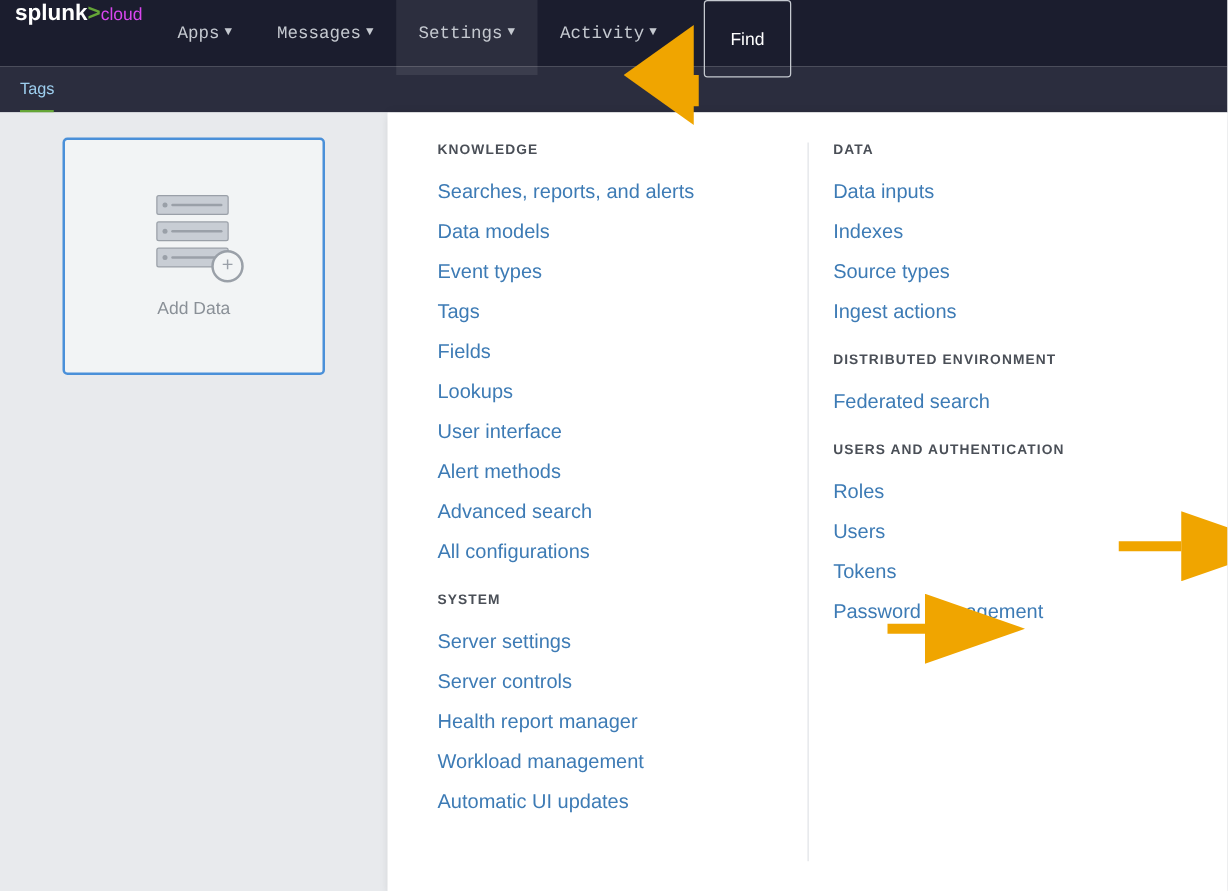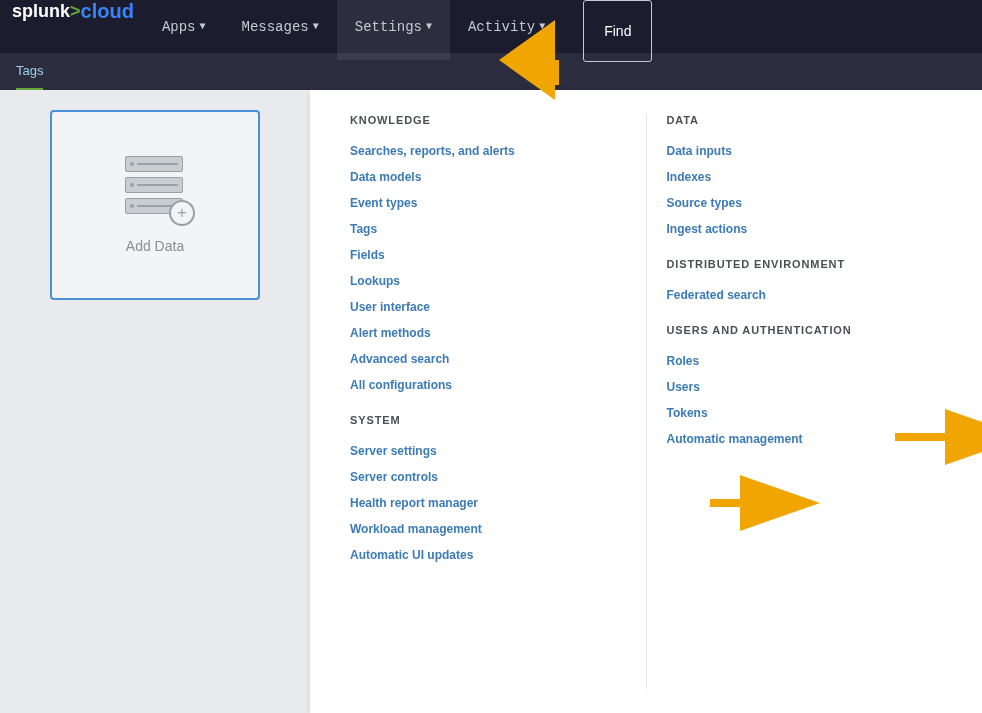--- a/index.html
+++ b/index.html
@@ -207,26 +207,25 @@
       margin-bottom: 12px;
       margin-top: 0;
     }
     .section-title.mt {
       margin-top: 16px;
     }
 
     .menu-link {
       display: block;
       color: #3d7bb5;
-      font-size: 12px;
+      font-size: 16px;
       text-decoration: none;
       padding: 4px 0;
       cursor: pointer;
       line-height: 1.5;
-      font-weight: bold;
     }
 
     
     .arrow-container {
       position: absolute;
       top: 0;
       left: 0;
       width: 982px;
       height: 713px;
       pointer-events: none;
@@ -240,21 +239,21 @@
 </head>
 <body>
 
 <div style="position:relative; width:982px; height:713px; overflow:hidden;">
 
   <div class="topnav topnav-dark" style="background:#1b1d2e;">
 
     <div class="splunk-logo">
       <span class="logo-splunk" style="color:#fff; font-size:18px; font-weight:700; font-family:Arial,sans-serif;">splunk</span>
         <span class="logo-arrow" style="color:#65a637; font-size:18px; font-weight:700;">&gt;</span>
-        <span class="logo-cloud" style="color:#3b82f6; font-size:20px; font-weight:700;">cloud</span>
+        <span class="logo-cloud" style="color:#d946ef; font-size:14px; font-weight:400;">cloud</span>
     </div>
 
     <div class="nav-items">
       <a class="nav-item">
         <span>Apps</span>
         <span class="nav-chevron">▼</span>
       </a>
       <a class="nav-item">
         <span>Messages</span>
         <span class="nav-chevron">▼</span>
@@ -334,21 +333,21 @@
         <a class="menu-link">Source types</a>
         <a class="menu-link">Ingest actions</a>
 
         <div class="section-title mt">DISTRIBUTED ENVIRONMENT</div>
         <a class="menu-link">Federated search</a>
 
         <div class="section-title mt">USERS AND AUTHENTICATION</div>
         <a class="menu-link">Roles</a>
         <a class="menu-link">Users</a>
         <a class="menu-link">Tokens</a>
-        <a class="menu-link">Automatic management</a>
+        <a class="menu-link">Password management</a>
       </div>
 
     </div>
   </div>
 
   <div class="arrow-container">
     <svg viewBox="0 0 982 713" xmlns="http://www.w3.org/2000/svg">
 
       <defs>
         <marker id="arrowhead-up" markerWidth="10" markerHeight="7" refX="5" refY="7" orient="auto">

